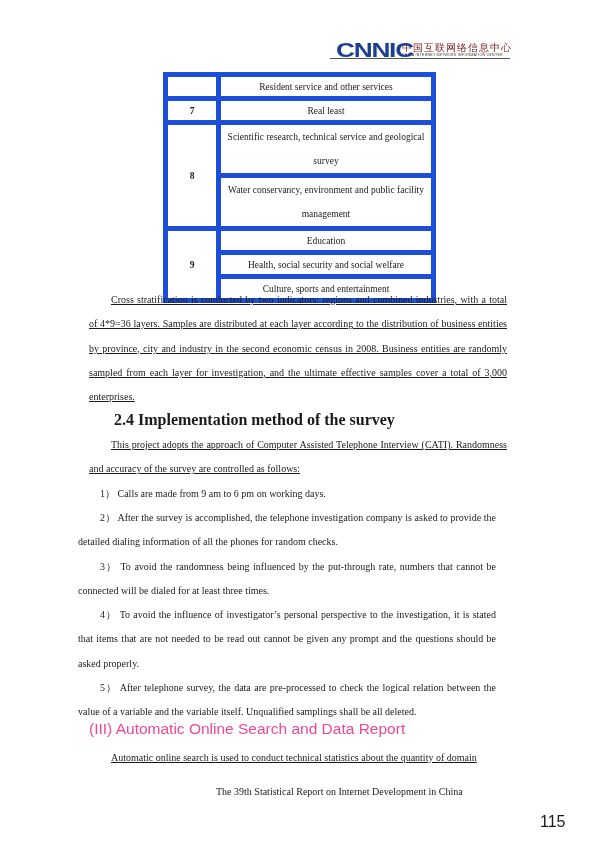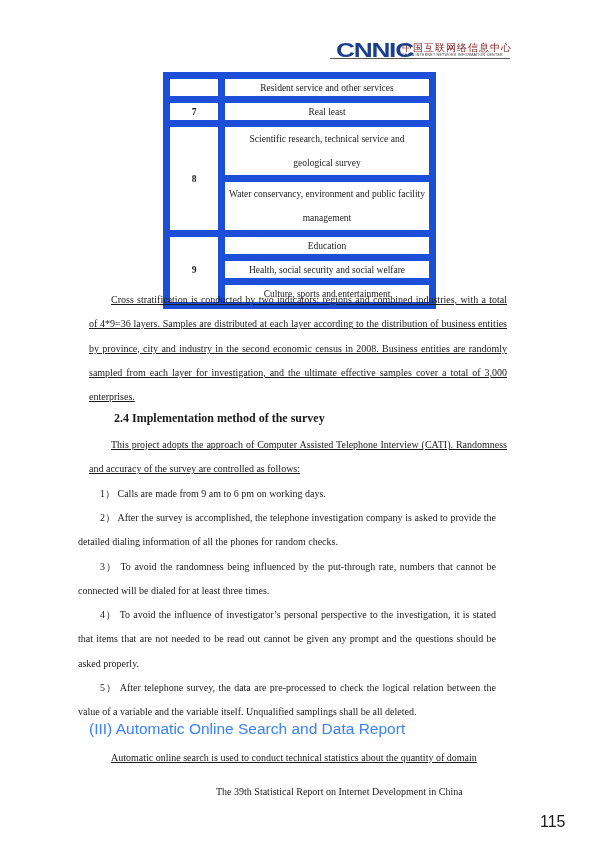--- a/index.html
+++ b/index.html
@@ -9,30 +9,30 @@
     .logo-text { font-family: "Liberation Sans", sans-serif; font-weight: bold; font-size: 21px;
                  color: #1b3f8f; letter-spacing: -1px; transform: scaleX(1.25); transform-origin: left center;
                  width: 62px; }
     .logo-cn { display: flex; flex-direction: column; margin-left: 4px; }
     .logo-cn-main { font-family: "DejaVu Sans", sans-serif; font-size: 10px; color: #7a1b1b; letter-spacing: 1px; line-height: 11px; }
     .logo-cn-sub { font-family: "Liberation Sans", sans-serif; font-size: 3.5px; color: #333; line-height: 5px; letter-spacing: 0.3px; }
     .header-rule { position: absolute; left: 330px; top: 58px; width: 180px; height: 1px; background: #555; }
 
     table.ind { position: absolute; left: 163px; top: 72px; width: 273px; border-collapse: collapse;
                 font-size: 9.5px; }
-    table.ind td { border: 7px solid #1d4ed8; text-align: center; padding: 0 4px; }
+    table.ind td { border: 5px solid #1d4ed8; text-align: center; padding: 0 4px; }
     table.ind td.num { width: 40px; font-weight: bold; }
     .row-std { height: 24px; }
     .row-tall { line-height: 24px; }
 
     .para { position: absolute; left: 89px; width: 418px; font-size: 10px; line-height: 24.3px; text-align: justify; text-decoration: underline; }
     .indent { text-indent: 22px; }
-    .h24 { position: absolute; left: 114px; top: 411px; font-size: 12px; font-weight: bold; text-align: right; }
+    .h24 { position: absolute; left: 114px; top: 411px; font-size: 16px; font-weight: bold; text-align: right; }
     .item { position: absolute; left: 78px; width: 418px; font-size: 10px; line-height: 24.3px; text-align: justify; }
-    .h3 { position: absolute; left: 89px; top: 720px; font-family: "Liberation Sans", sans-serif; font-size: 15.5px; color: #3b82f6; }
+    .h3 { position: absolute; left: 89px; top: 720px; font-family: "Liberation Sans", sans-serif; font-size: 15.5px; color: #ec4899; }
     .footer-text { position: absolute; left: 216px; top: 786px; font-size: 10px; }
     .page-num { position: absolute; left: 540px; top: 801px; font-family: "Liberation Sans", sans-serif; font-size: 16px; margin-top: 12px; }
   </style>
 </head>
 <body>
 
 <div class="header-logo">
   <span class="logo-text">CNNIC</span>
   <div class="logo-cn">
     <span class="logo-cn-main">中国互联网络信息中心</span>

